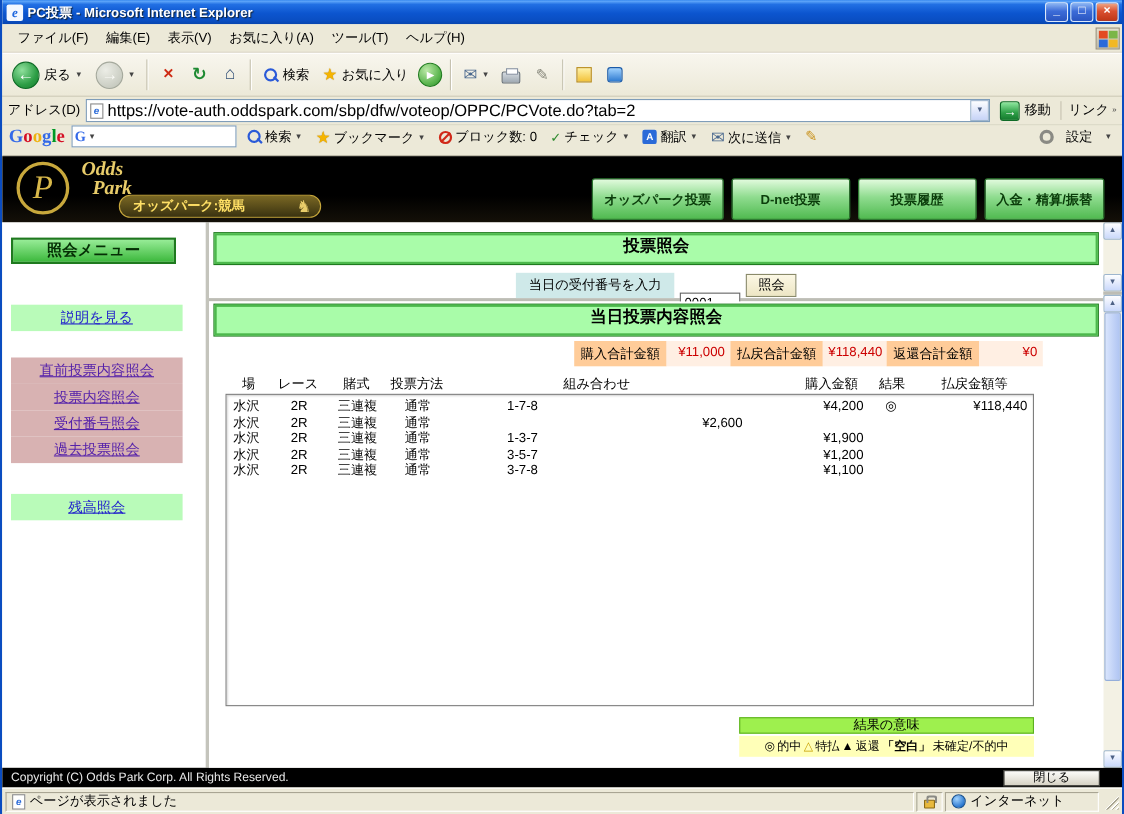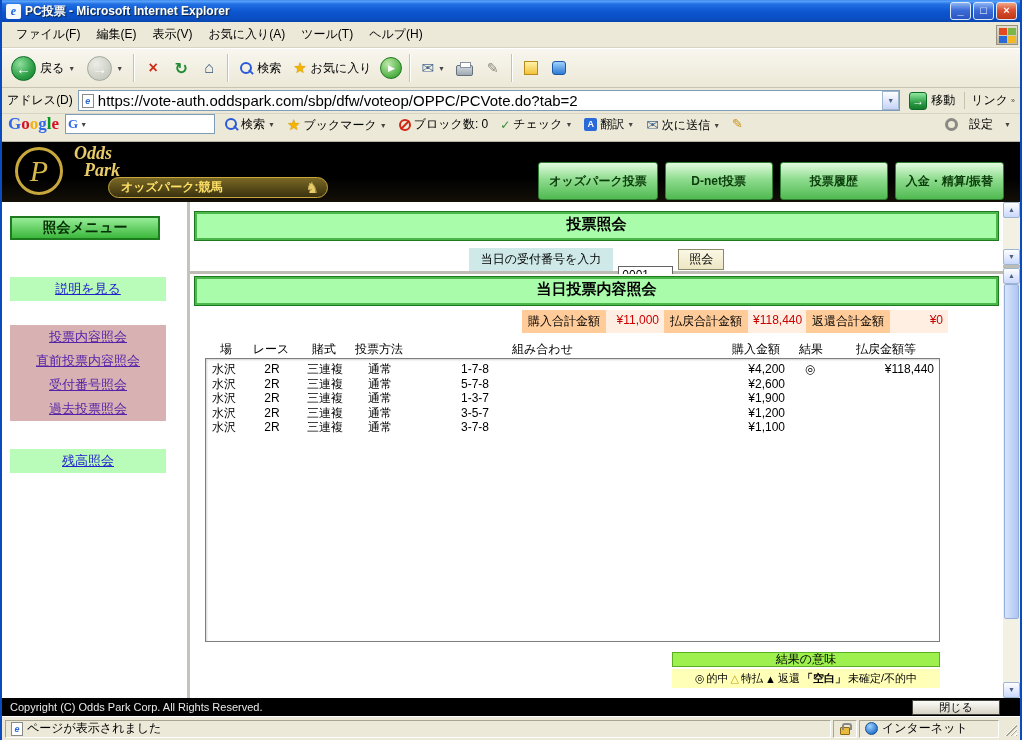--- a/index.html
+++ b/index.html
@@ -76,21 +76,21 @@
   .trans-ico { width:13px; height:13px; background:#2A6AD8; color:#fff; font-size:9px; font-weight:bold; text-align:center; line-height:13px; border-radius:2px; }
   .pen { color:#C89018; font-size:13px; }
   .gear-ico { width:13px; height:13px; border-radius:50%; border:3px solid #8A8A84; }
   .gset { margin-left:auto;gap:11px; }
 
   
   .site-header { flex:0 0 60px; background:linear-gradient(180deg,#000 60%,#141008); position:relative; }
   .logo-circle { position:absolute; left:13px; top:5px; width:48px; height:48px; border:3px solid #C8A83C; border-radius:50%;
     color:#D8B84A; font-size:30px; font-style:italic; font-family:"Liberation Serif",serif; display:flex; align-items:center; justify-content:center; }
   .brand { position:absolute; left:72px; top:3px; font-family:"Liberation Serif",serif; font-style:italic; font-size:18px; line-height:17px; color:#E8CC6A; font-weight:bold; }
-  .tagline-bar { position:absolute; left:106px; bottom:4px; width:220px; height:21px; border-radius:11px;
+  .tagline-bar { position:absolute; left:106px; bottom:4px; width:184px; height:21px; border-radius:11px;
     background:linear-gradient(180deg,#7A6824,#3A3210); border:1px solid #C8A83C; color:#FFE066; font-size:12px; font-weight:bold;
     display:flex; align-items:center; padding:0 8px 0 12px;margin-top:16px; }
   .horse { margin-left:auto; color:#E8CC6A; font-size:15px; }
   .site-nav { position:absolute; right:16px; bottom:2px; display:flex; gap:7px; }
   .nav-btn { min-width:108px; height:38px; padding:0 10px; background:linear-gradient(180deg,#E2FBDE,#8FDC8F 45%,#50BA50);
     border:1px solid #2E7D32; border-radius:3px; color:#0B3D0B; font-weight:bold; font-size:12px; display:flex; align-items:center; justify-content:center; }
 
   
   .content { flex:1; display:flex; background:#fff; overflow:hidden; }
   .sidebar { flex:0 0 188px; border-right:3px solid #C4C4BC; padding:14px 0 0 8px; background:#fff; }
@@ -310,22 +310,22 @@
         <div class="nav-btn">投票履歴</div>
         <div class="nav-btn">入金・精算/振替</div>
       </div>
   </div>
 
   <div class="content">
     <div class="sidebar">
       <div class="side-title">照会メニュー</div>
       <div class="side-items">
           <div class="side-item green">説明を見る</div>
+          <div class="side-item pink">直前投票内容照会</div>
           <div class="side-item pink">投票内容照会</div>
-          <div class="side-item pink">直前投票内容照会</div>
           <div class="side-item pink">受付番号照会</div>
           <div class="side-item pink">過去投票照会</div>
           <div class="side-item green">残高照会</div>
         </div>
     </div>
 
     <div class="main-frames">
       <div class="top-frame">
         <div class="green-bar">投票照会</div>
         <div class="input-row">
@@ -364,21 +364,20 @@
               <span class="tc c4">1-7-8</span>
               <span class="tc c5">¥4,200</span>
               <span class="tc c6">◎</span>
               <span class="tc c7">¥118,440</span>
             </div>
             <div class="tgrid trow">
               <span class="tc c0">水沢</span>
               <span class="tc c1">2R</span>
               <span class="tc c2">三連複</span>
               <span class="tc c3">通常</span>
-              <span class="tc c4">5-7-8</span>
               <span class="tc c5">¥2,600</span>
               <span class="tc c6"></span>
               <span class="tc c7"></span>
             </div>
             <div class="tgrid trow">
               <span class="tc c0">水沢</span>
               <span class="tc c1">2R</span>
               <span class="tc c2">三連複</span>
               <span class="tc c3">通常</span>
               <span class="tc c4">1-3-7</span>

